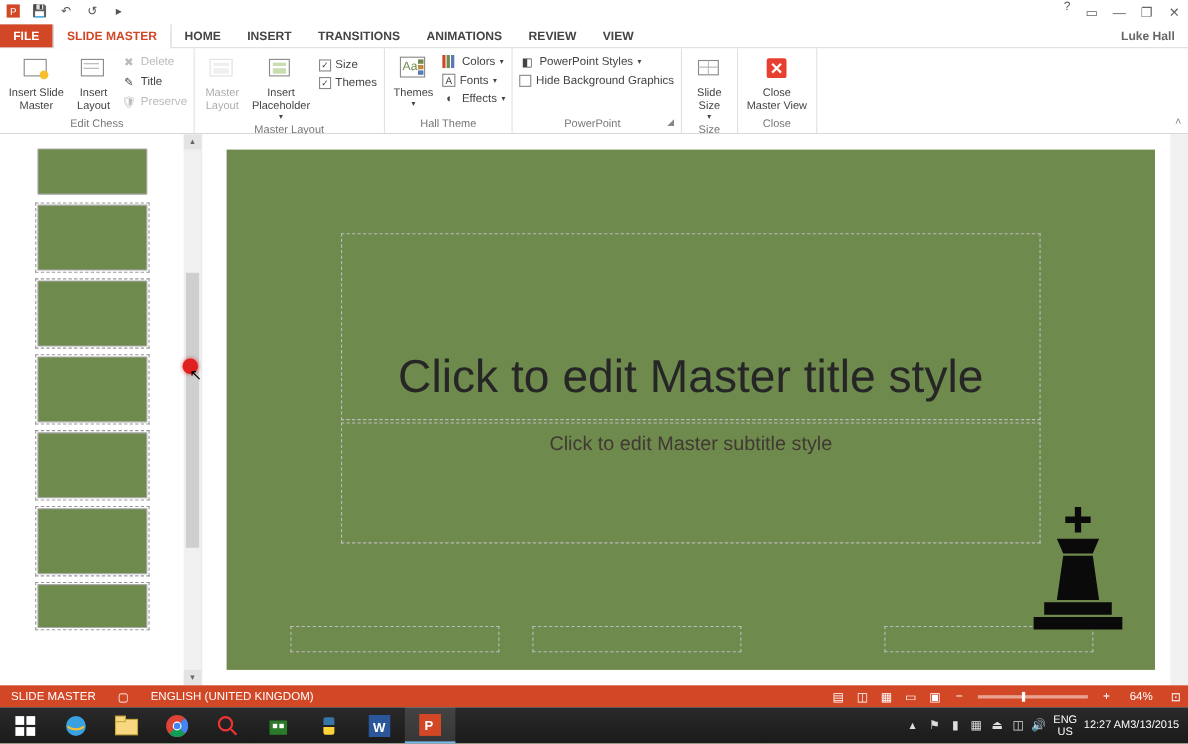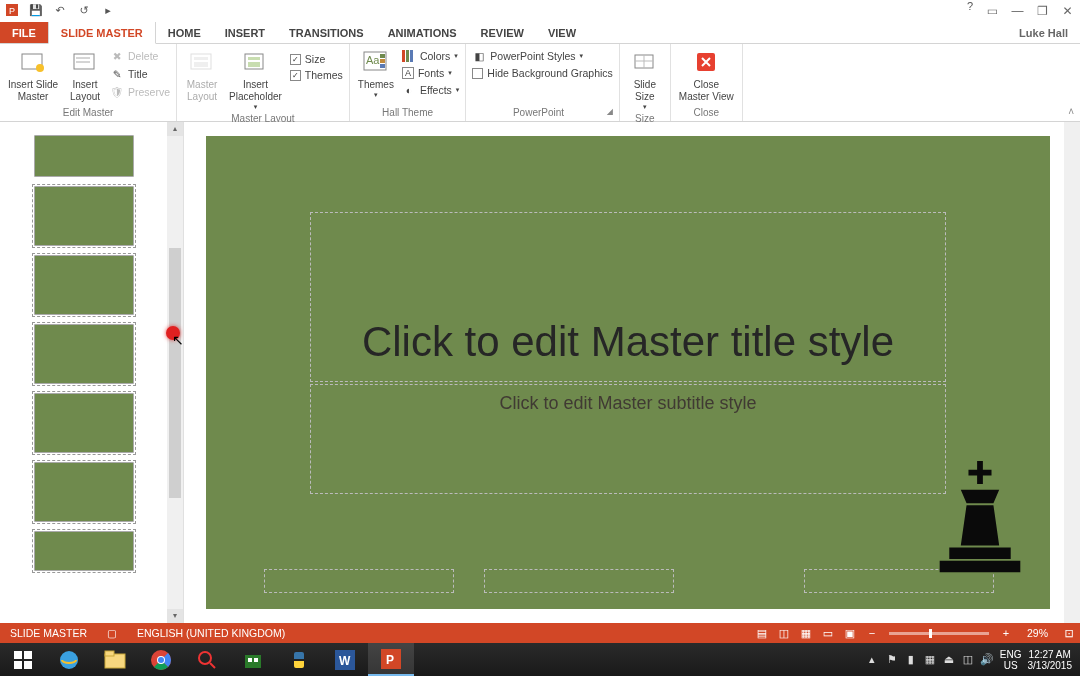--- a/index.html
+++ b/index.html
@@ -70,21 +70,21 @@
 .zoom-slider { width: 100px; height: 3px; background: rgba(255,255,255,.5); margin: 0 6px; position: relative; }
 .zoom-slider .zt { position: absolute; left: 40%; top: -3px; width: 3px; height: 9px; background: #fff; }
 
 
 .taskbar { position: absolute; bottom: 0; left: 0; right: 0; height: 33px; background: linear-gradient(#2a2a2a,#1a1a1a); display: flex; align-items: center; }
 .tb-btn { width: 46px; height: 33px; display: flex; align-items: center; justify-content: center; cursor: pointer; }
 .tb-btn.active { background: rgba(255,255,255,.12); border-bottom: 2px solid #76b9ed; }
 .tray { margin-left: auto; display: flex; align-items: center; color: #fff; font-size: 10px; gap: 6px; padding-right: 2px; }
 .tray-icons { display: flex; gap: 5px; }
 .tray-ic { width: 14px; height: 14px; color: #ddd; font-size: 11px; display: flex; align-items: center; justify-content: center; }
-.clock { display: flex; flex-direction: column; align-items: center; line-height: 1.1; padding-right: 6px; }
+.clock { display: flex; flex-direction: row; align-items: flex-end; line-height: 1.1; padding-right: 6px; }
 
 svg { display: block; }
 </style>
 </head>
 <body>
 
 <div class="titlebar">
   <div class="qa-row">
     <span class="qa-icon">
         <svg width="14" height="14">
@@ -151,21 +151,21 @@
         <div class="small-row">
             <span class="sm-ic">✎</span>
             <span>Title</span>
           </div>
         <div class="small-row disabled">
             <span class="sm-ic">🛡</span>
             <span>Preserve</span>
           </div>
       </div>
     </div>
-    <div class="group-label">Edit Master</div>
+    <div class="group-label">Edit Chess</div>
   </div>
 
   <div class="group">
     <div class="group-body">
       <div class="big-btn" style="opacity:.45">
         <span class="icn">
             <svg width="26" height="22">
               <rect x="2" y="3" width="20" height="15" fill="#fff" stroke="#bbb"></rect>
               <rect x="5" y="6" width="14" height="3" fill="#ddd"></rect>
               <rect x="5" y="11" width="14" height="5" fill="#ddd"></rect>
@@ -348,21 +348,21 @@
     <div class="sb-icon">▤</div>
     <div class="sb-icon">◫</div>
     <div class="sb-icon">▦</div>
     <div class="sb-icon">▭</div>
     <div class="sb-icon">▣</div>
     <div class="sb-icon">−</div>
     <div class="zoom-slider">
         <div class="zt"></div>
       </div>
     <div class="sb-icon">+</div>
-    <div class="sb-item">29%</div>
+    <div class="sb-item">64%</div>
     <div class="sb-icon">⊡</div>
   </div>
 </div>
 
 <div class="taskbar">
   <div class="tb-btn">
       <svg width="20" height="20">
         <rect width="8" height="8" x="1" y="1" fill="#fff"></rect>
         <rect width="8" height="8" x="11" y="1" fill="#fff"></rect>
         <rect width="8" height="8" x="1" y="11" fill="#fff"></rect>

